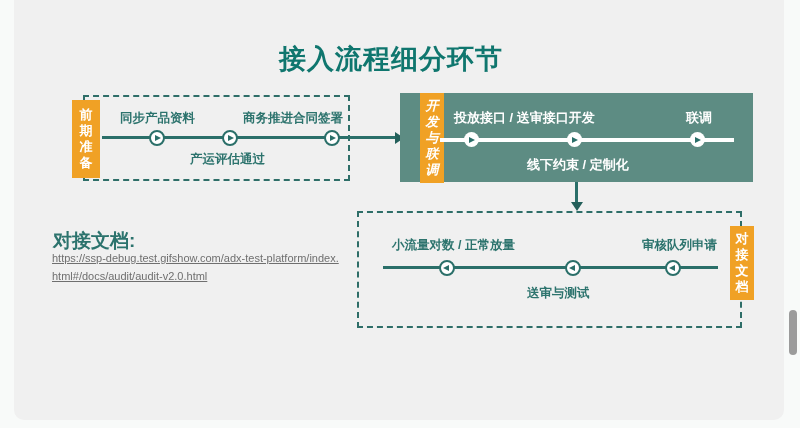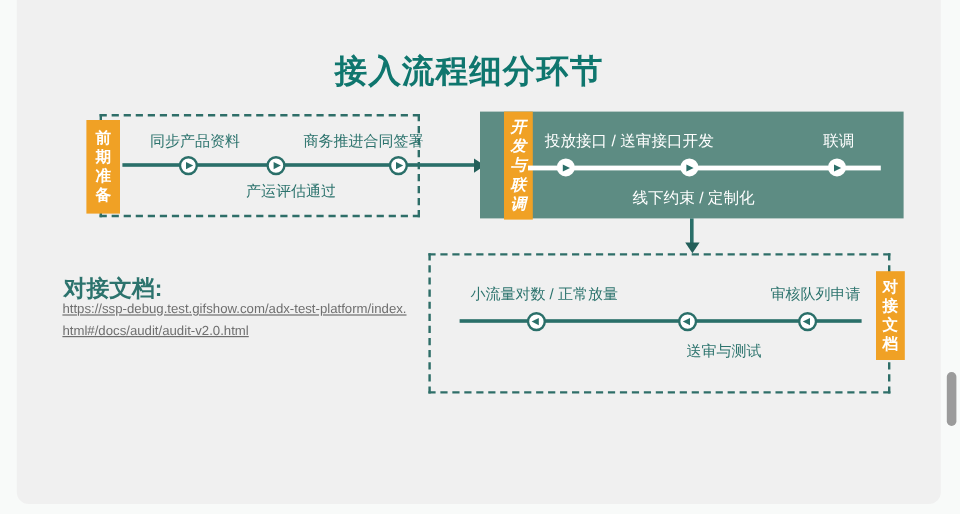--- a/index.html
+++ b/index.html
@@ -20,21 +20,21 @@
   .solid-box{position:absolute;background:#5d8c83;}
   .vlabel{
     position:absolute;background:#f0a125;color:#ffffff;font-weight:700;
     font-size:13px;line-height:16px;text-align:center;
     word-break:break-all;box-sizing:content-box;
   }
   .vlabel.w4{width:15px;padding:7px 6.5px;}
   .vlabel.w5{width:15px;padding:5px 4.5px;}
   .tl-line{position:absolute;background:#2a6f69;}
   .tl-line.white{background:#ffffff;}
-  .step-text{position:absolute;font-size:12.5px;font-weight:400;color:#2c736d;white-space:nowrap;text-align:right;}
+  .step-text{position:absolute;font-size:12.5px;font-weight:700;color:#2c736d;white-space:nowrap;text-align:left;}
   .step-text.white{color:#ffffff;font-size:13px;}
   .marker{
     position:absolute;width:12px;height:12px;border-radius:50%;
     background:#ffffff;border:2px solid #2a6f69;
     display:flex;align-items:center;justify-content:center;
   }
   .marker.on-teal{width:15px;height:15px;border:none;}
   .tri-r{width:0;height:0;border-top:3.5px solid transparent;border-bottom:3.5px solid transparent;border-left:6px solid #2a6f69;margin-left:1.5px;}
   .tri-l{width:0;height:0;border-top:3.5px solid transparent;border-bottom:3.5px solid transparent;border-right:6px solid #2a6f69;margin-right:1.5px;}
   .arrow-right{position:absolute;width:0;height:0;border-top:6px solid transparent;border-bottom:6px solid transparent;border-left:9px solid #235f5a;}
@@ -98,18 +98,18 @@
     <span class="tri-l"></span>
   </div>
 <div class="marker" style="left:565px;top:259.5px;">
     <span class="tri-l"></span>
   </div>
 <div class="marker" style="left:665px;top:259.5px;">
     <span class="tri-l"></span>
   </div>
 <div class="step-text" style="left:392px;top:237px;">小流量对数 / 正常放量</div>
 <div class="step-text" style="left:642px;top:237px;">审核队列申请</div>
-<div class="step-text" style="left:572px;top:285px;">送审与测试</div>
+<div class="step-text" style="left:527px;top:285px;">送审与测试</div>
 
 <div class="docs-label">对接文档:</div>
 <div class="docs-link">https://ssp-debug.test.gifshow.com/adx-test-platform/index.html#/docs/audit/audit-v2.0.html</div>
 
 <div class="scroll-thumb"></div>
 
 </body></html>

